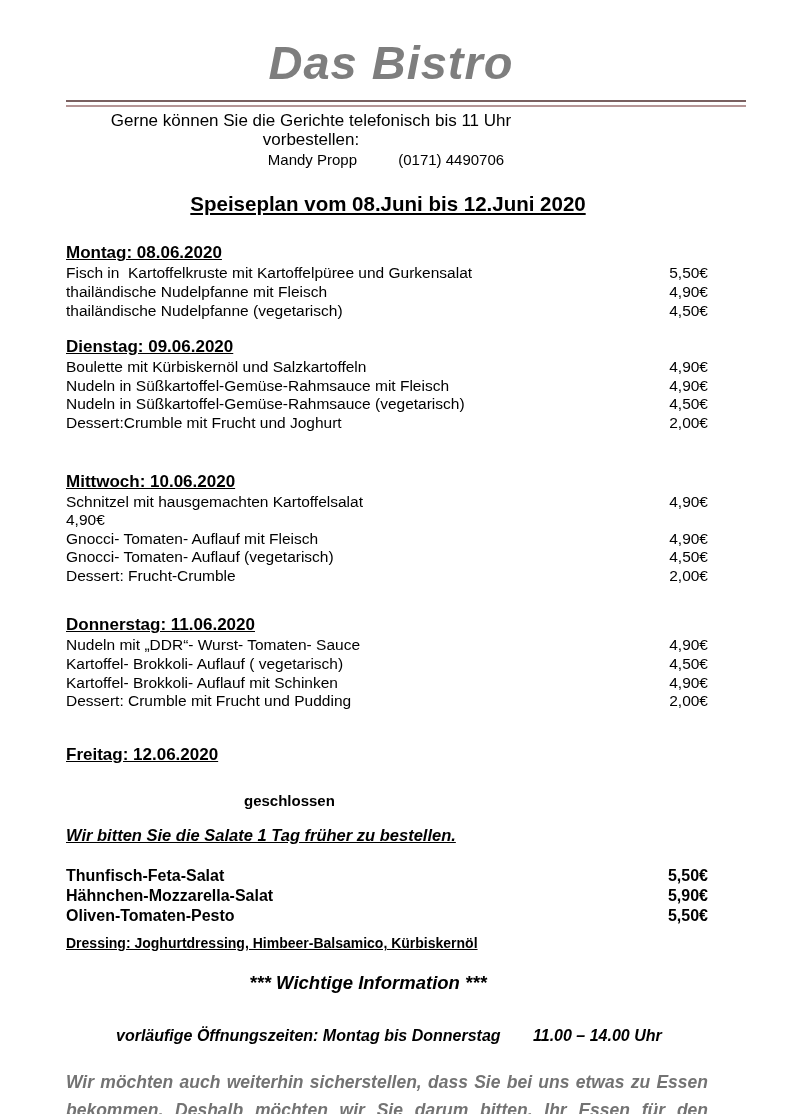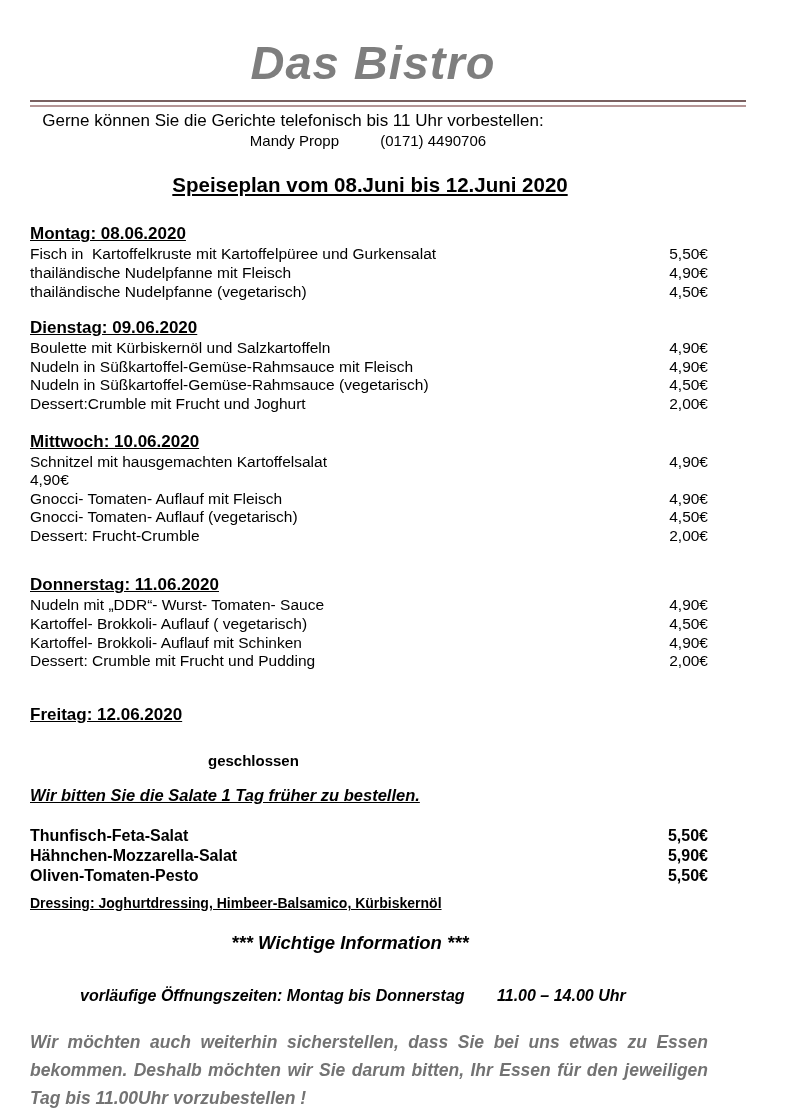--- a/index.html
+++ b/index.html
@@ -2,21 +2,21 @@
 <html lang="de"><head>
 <meta charset="utf-8">
 <style>
   html, body { margin: 0; padding: 0; background: #ffffff; }
   .page {
     position: relative;
     width: 788px;
     height: 1114px;
     margin: 0 auto;
     box-sizing: border-box;
-    padding: 38px 42px 0 30px;
+    padding: 38px 42px 0 66px;
     background: #ffffff;
     color: #000000;
     font-family: "Liberation Sans", "DejaVu Sans", sans-serif;
     overflow: hidden;
   }
   .brand {
     text-align: center;
     padding-right: 30px;
     font-size: 47px;
     line-height: 1.05;
@@ -58,21 +58,21 @@
   .day { margin-top: 0; }
   .day-header {
     margin: 0 0 2px 0;
     font-size: 17px;
     line-height: 19px;
     font-weight: bold;
     text-decoration: underline;
   }
   .m-montag     { margin-top: 27px; }
   .m-dienstag   { margin-top: 17px; }
-  .m-mittwoch   { margin-top: 18px; }
+  .m-mittwoch   { margin-top: 39px; }
   .m-donnerstag { margin-top: 30px; }
   .m-freitag    { margin-top: 34px; }
   .inset-right { padding-right: 38px; }
   .row {
     display: flex;
     justify-content: space-between;
     align-items: baseline;
     font-size: 15.5px;
     line-height: 18.6px;
   }

